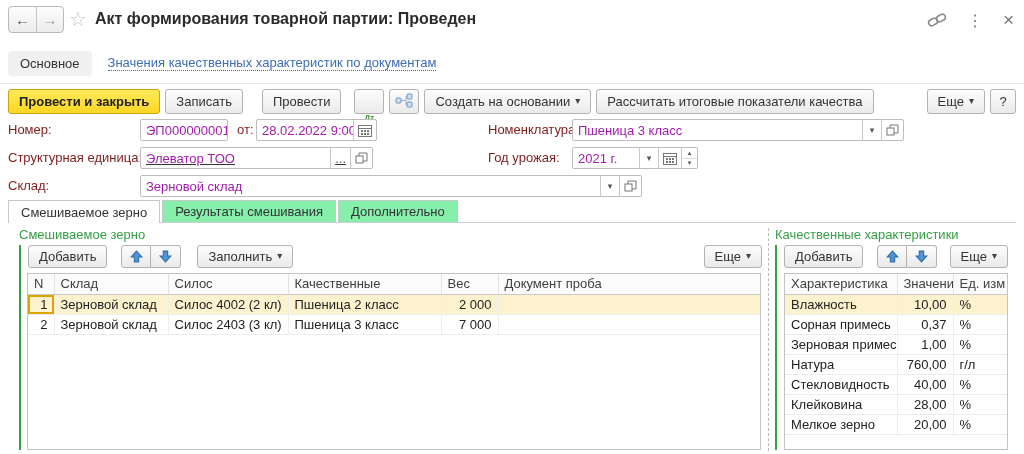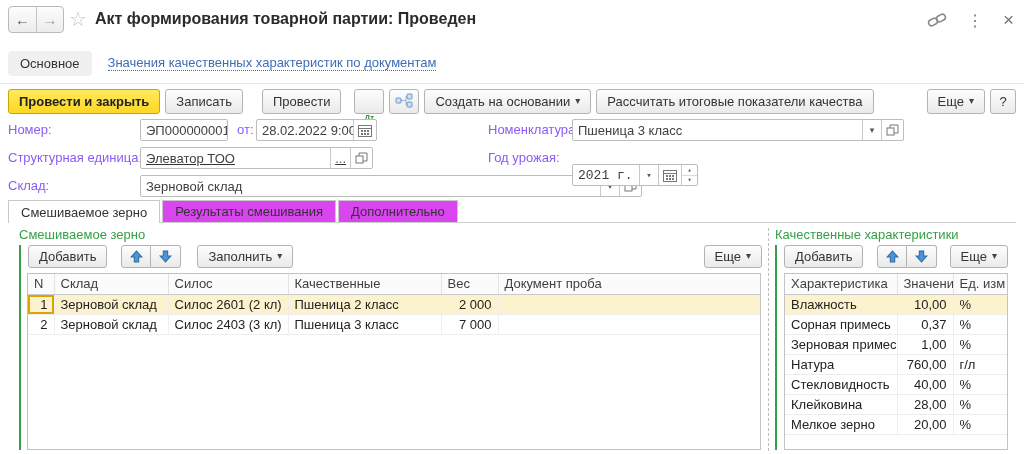--- a/index.html
+++ b/index.html
@@ -35,31 +35,31 @@
   .btn-icon { padding:0 4px; width:30px; }
   .chev { font-size:10px; color:#444; line-height:10px; }
   .dtkt { display:flex; flex-direction:column; font-size:8px; font-weight:bold; line-height:7px;margin-top:40px; }
   .dtkt .dt { color:#3c8f3c; align-self:flex-start; }
   .dtkt .kt { color:#cc3b3b; align-self:flex-end; }
   .gap-lg { margin-left:14px; }
   .gap-md { margin-left:8px; }
   .push-right { margin-left:auto; }
   .btn-help { width:26px; padding:0; }
   
-  .flabel { position:absolute; height:22px; line-height:22px; color:#8b5cf6; white-space:nowrap; }
+  .flabel { position:absolute; height:22px; line-height:22px; color:#7f1d1d; white-space:nowrap; }
   .fieldbox { position:absolute; height:22px; display:flex; align-items:stretch; border:1px solid #bdbdbd; border-radius:2px; background:#fff; }
-  .fieldbox .val { flex:1; display:flex; align-items:center; padding:0 5px; white-space:nowrap; overflow:hidden; color:#404040; }
+  .fieldbox .val { flex:1; display:flex; align-items:center; padding:0 5px; white-space:nowrap; overflow:hidden; color:#a21caf; }
   .fieldbox .seg { display:flex; align-items:center; justify-content:center; border-left:1px solid #c9c9c9; padding:0 4px; min-width:19px; cursor:pointer; color:#555; }
   .fieldbox .seg.chev-seg { font-size:9px; }
   .spin { display:flex; flex-direction:column; border-left:1px solid #c9c9c9; width:16px; }
   .spin span { flex:1; display:flex; align-items:center; justify-content:center; font-size:7px; color:#555; cursor:pointer; }
   .spin span + span { border-top:1px solid #d9d9d9; }
   
   .tabstrip { position:absolute; left:8px; top:200px; width:1008px; height:23px; display:flex; align-items:flex-end; border-bottom:1px solid #cfcfcf; }
-  .tab { height:22px; display:flex; align-items:center; padding:0 12px; border:1px solid #c8c8c8; border-bottom:none; background:#d946ef; color:#333; cursor:pointer; white-space:nowrap; }
+  .tab { height:22px; display:flex; align-items:center; padding:0 12px; border:1px solid #c8c8c8; border-bottom:none; background:#86efac; color:#333; cursor:pointer; white-space:nowrap; }
   .tab + .tab { margin-left:2px; }
   .tab.active { background:#fff; height:23px; margin-bottom:-1px; }
   
   .group-title { position:absolute; top:227px; color:#35a046; white-space:nowrap; }
   .vbar { position:absolute; top:245px; bottom:4px; width:2px; background:#35a046; }
   .grid-toolbar { position:absolute; top:244px; height:24px; display:flex; align-items:center; gap:6px; }
   .grid-toolbar .btn { height:23px; }
   .btn-group { display:flex; }
   .btn-group .btn { border-radius:0; }
   .btn-group .btn:first-child { border-radius:3px 0 0 3px; }
@@ -207,21 +207,21 @@
       </span>
     <span class="seg">
       <svg width="13" height="12" viewBox="0 0 13 12">
           <rect x="1" y="4" width="7" height="7" fill="#fff" stroke="#777"></rect>
           <path d="M4 4 V1 H12 V9 H8" fill="none" stroke="#777"></path>
         </svg>
     </span>
   </div>
 
   <div class="flabel" style="left:488px; top:147px;">Год урожая:</div>
-  <div class="fieldbox" style="left:572px; top:164px; width:126px;font-family:Liberation Mono, monospace;">
+  <div class="fieldbox" style="left:572px; top:147px; width:126px;">
     <span class="val">2021 г.</span>
     <span class="seg chev-seg">
         <span>▾</span>
       </span>
     <span class="seg">
       <svg width="14" height="13" viewBox="0 0 14 13">
           <rect x="0.5" y="1.5" width="13" height="11" fill="#fff" stroke="#777"></rect>
           <line x1="0.5" y1="4.5" x2="13.5" y2="4.5" stroke="#777"></line>
           <g fill="#777">
             <rect x="3" y="6" width="2" height="2"></rect>
@@ -287,21 +287,21 @@
           <th>Силос</th>
           <th>Качественные</th>
           <th>Вес</th>
           <th>Документ проба</th>
         </tr>
       </thead>
       <tbody>
         <tr class="selected">
           <td class="num active-cell">1</td>
           <td>Зерновой склад</td>
-          <td>Силос 2601 (2 кл)</td>
+          <td>Силос 4002 (2 кл)</td>
           <td>Пшеница 2 класс</td>
           <td class="num">2 000</td>
           <td></td>
         </tr>
         <tr>
           <td class="num">2</td>
           <td>Зерновой склад</td>
           <td>Силос 2403 (3 кл)</td>
           <td>Пшеница 3 класс</td>
           <td class="num">7 000</td>

